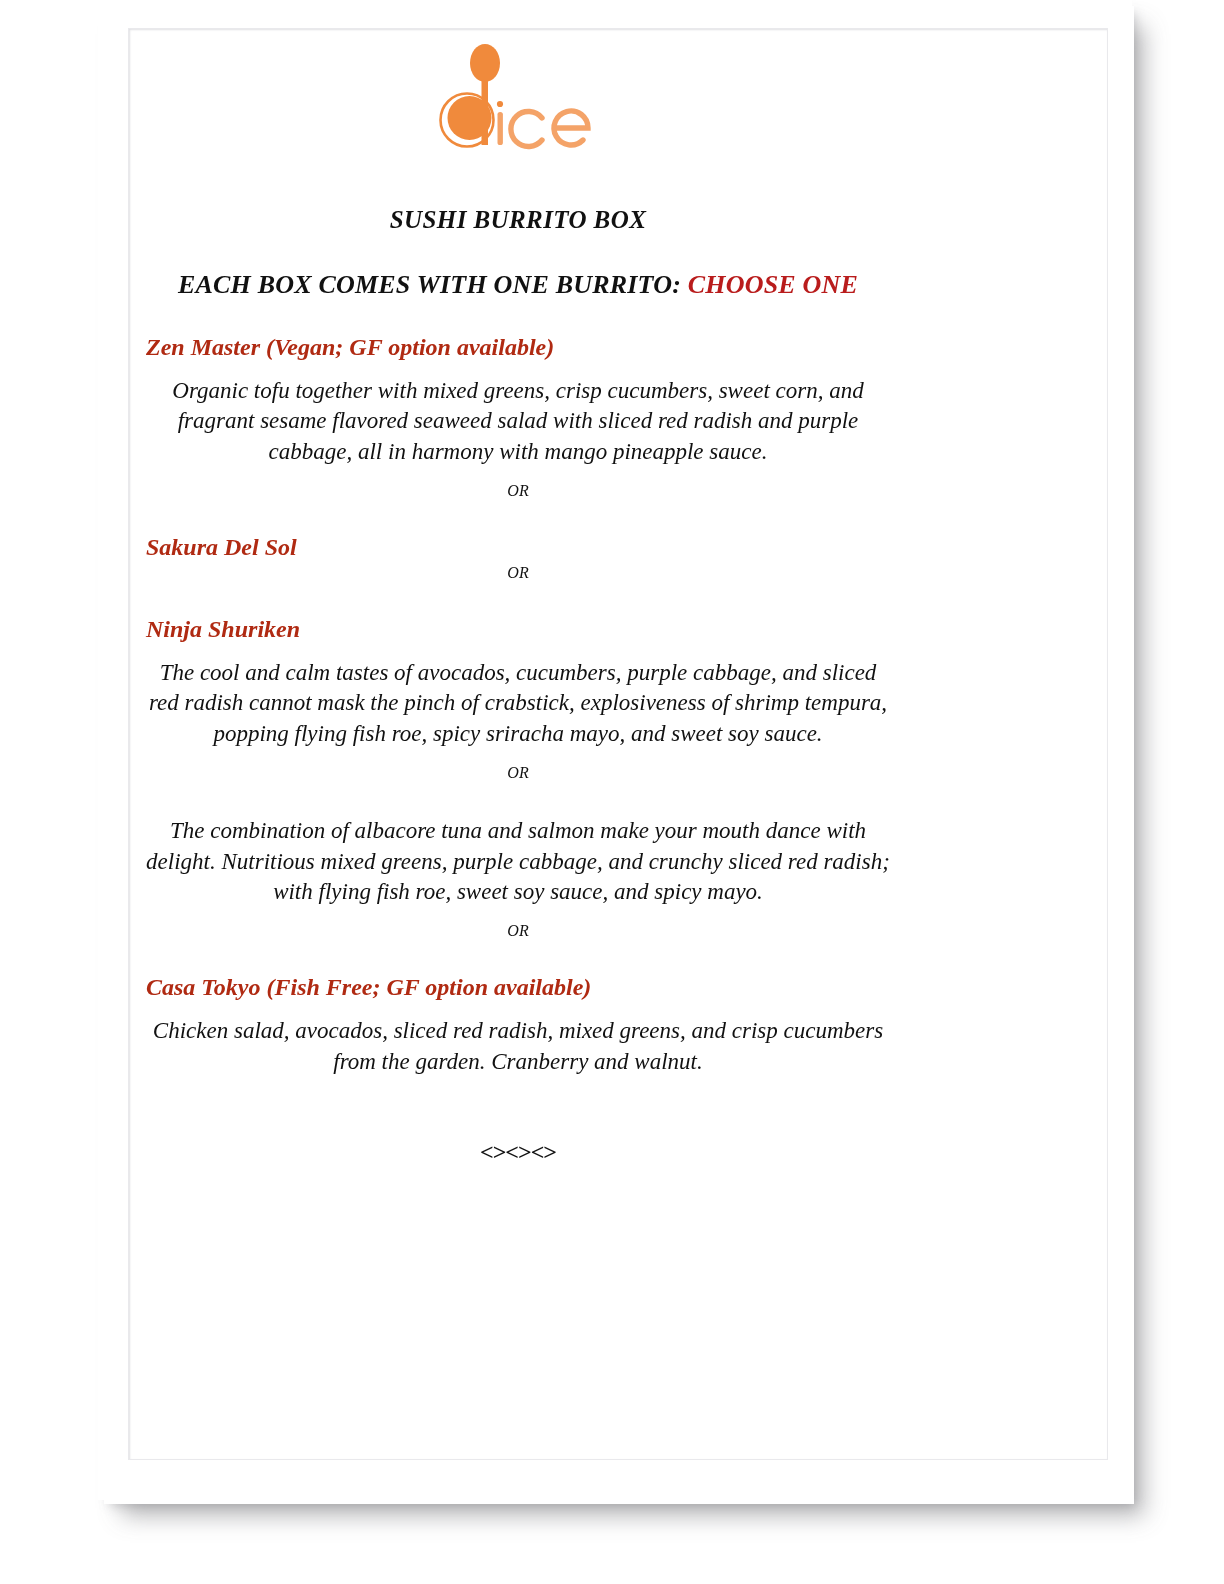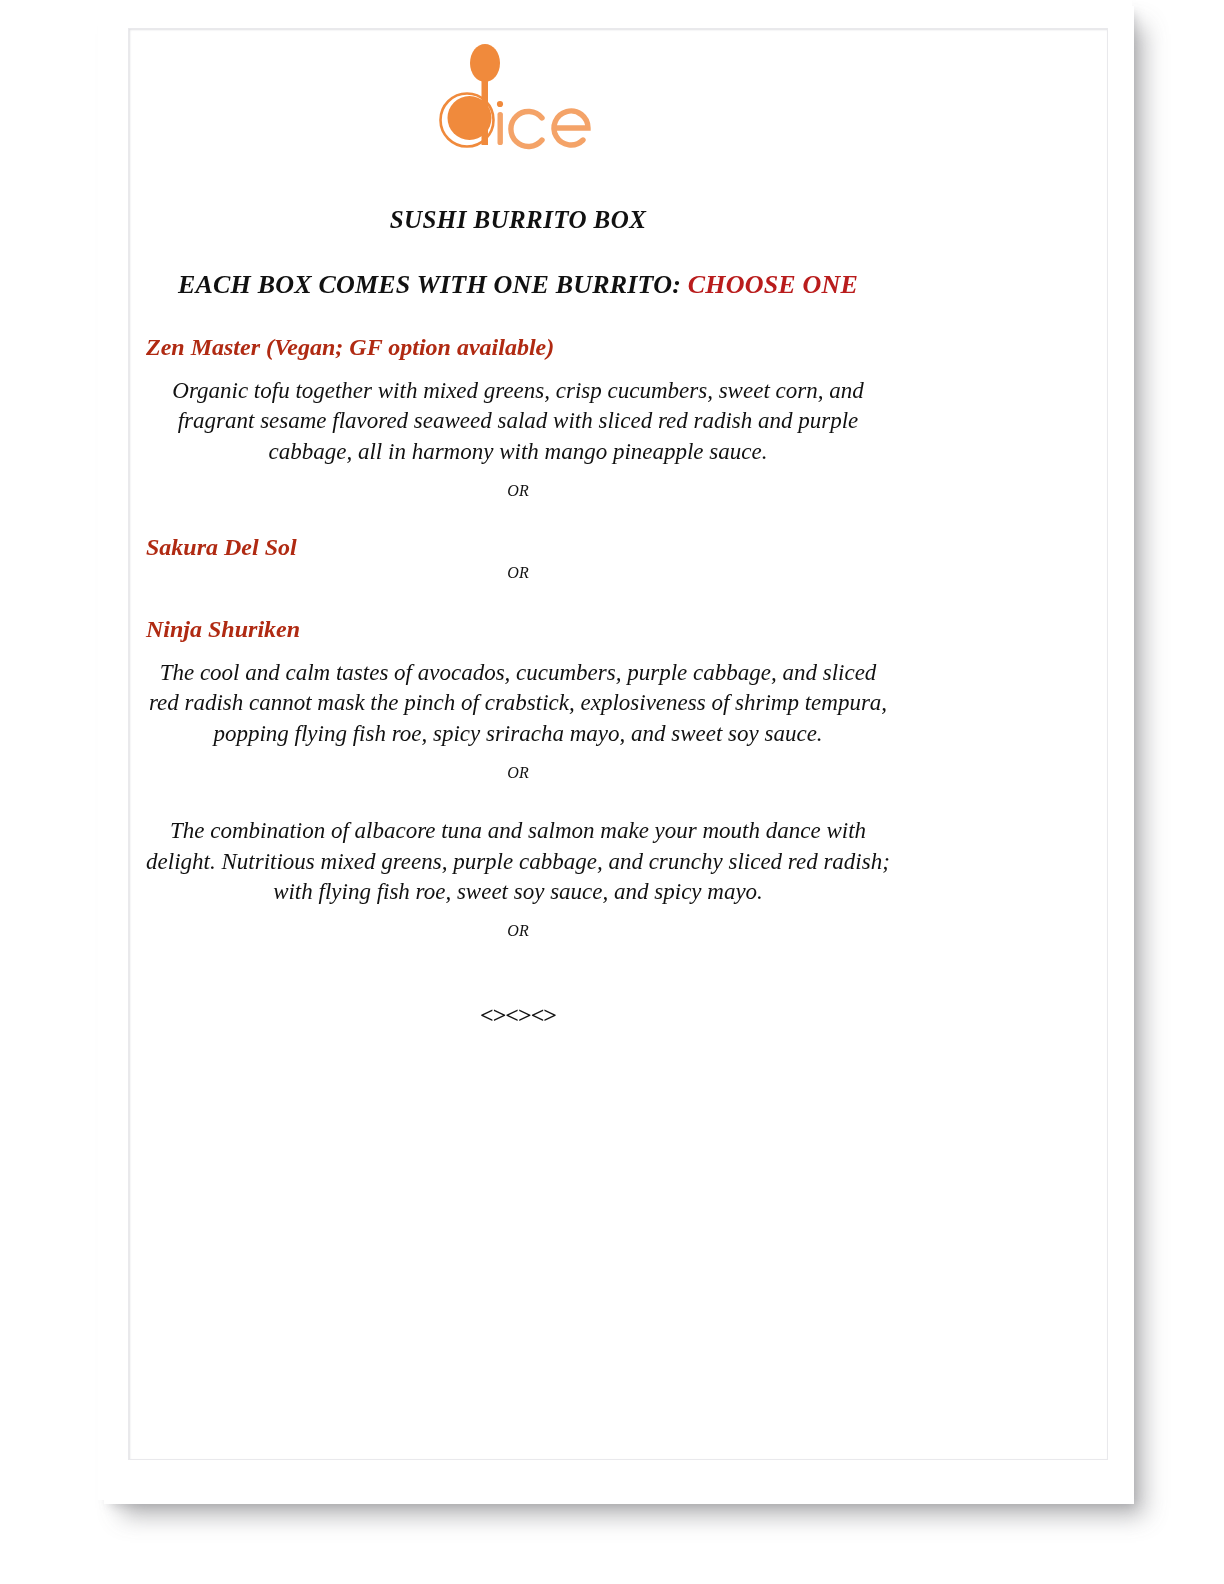--- a/index.html
+++ b/index.html
@@ -192,17 +192,21 @@
       <div class="item-name">Ninja Shuriken</div>
       <div class="item-desc">The cool and calm tastes of avocados, cucumbers, purple cabbage, and sliced red radish cannot mask the pinch of crabstick, explosiveness of shrimp tempura, popping flying fish roe, spicy sriracha mayo, and sweet soy sauce.</div>
     </div>
     <div class="or-sep">OR</div>
 
     <div class="item">
       <div class="item-desc">The combination of albacore tuna and salmon make your mouth dance with delight. Nutritious mixed greens, purple cabbage, and crunchy sliced red radish; with flying fish roe, sweet soy sauce, and spicy mayo.</div>
     </div>
     <div class="or-sep">OR</div>
 
+    <div class="item">
+      <div class="item-name">Casa Tokyo (Fish Free; GF option available)</div>
+      <div class="item-desc">Chicken salad, avocados, sliced red radish, mixed greens, and crisp cucumbers from the garden. Cranberry and walnut.</div>
+    </div>
 
     <div class="footer-mark">&lt;&gt;&lt;&gt;&lt;&gt;</div>
 
   </div>
 </div>
 
 </body></html>

